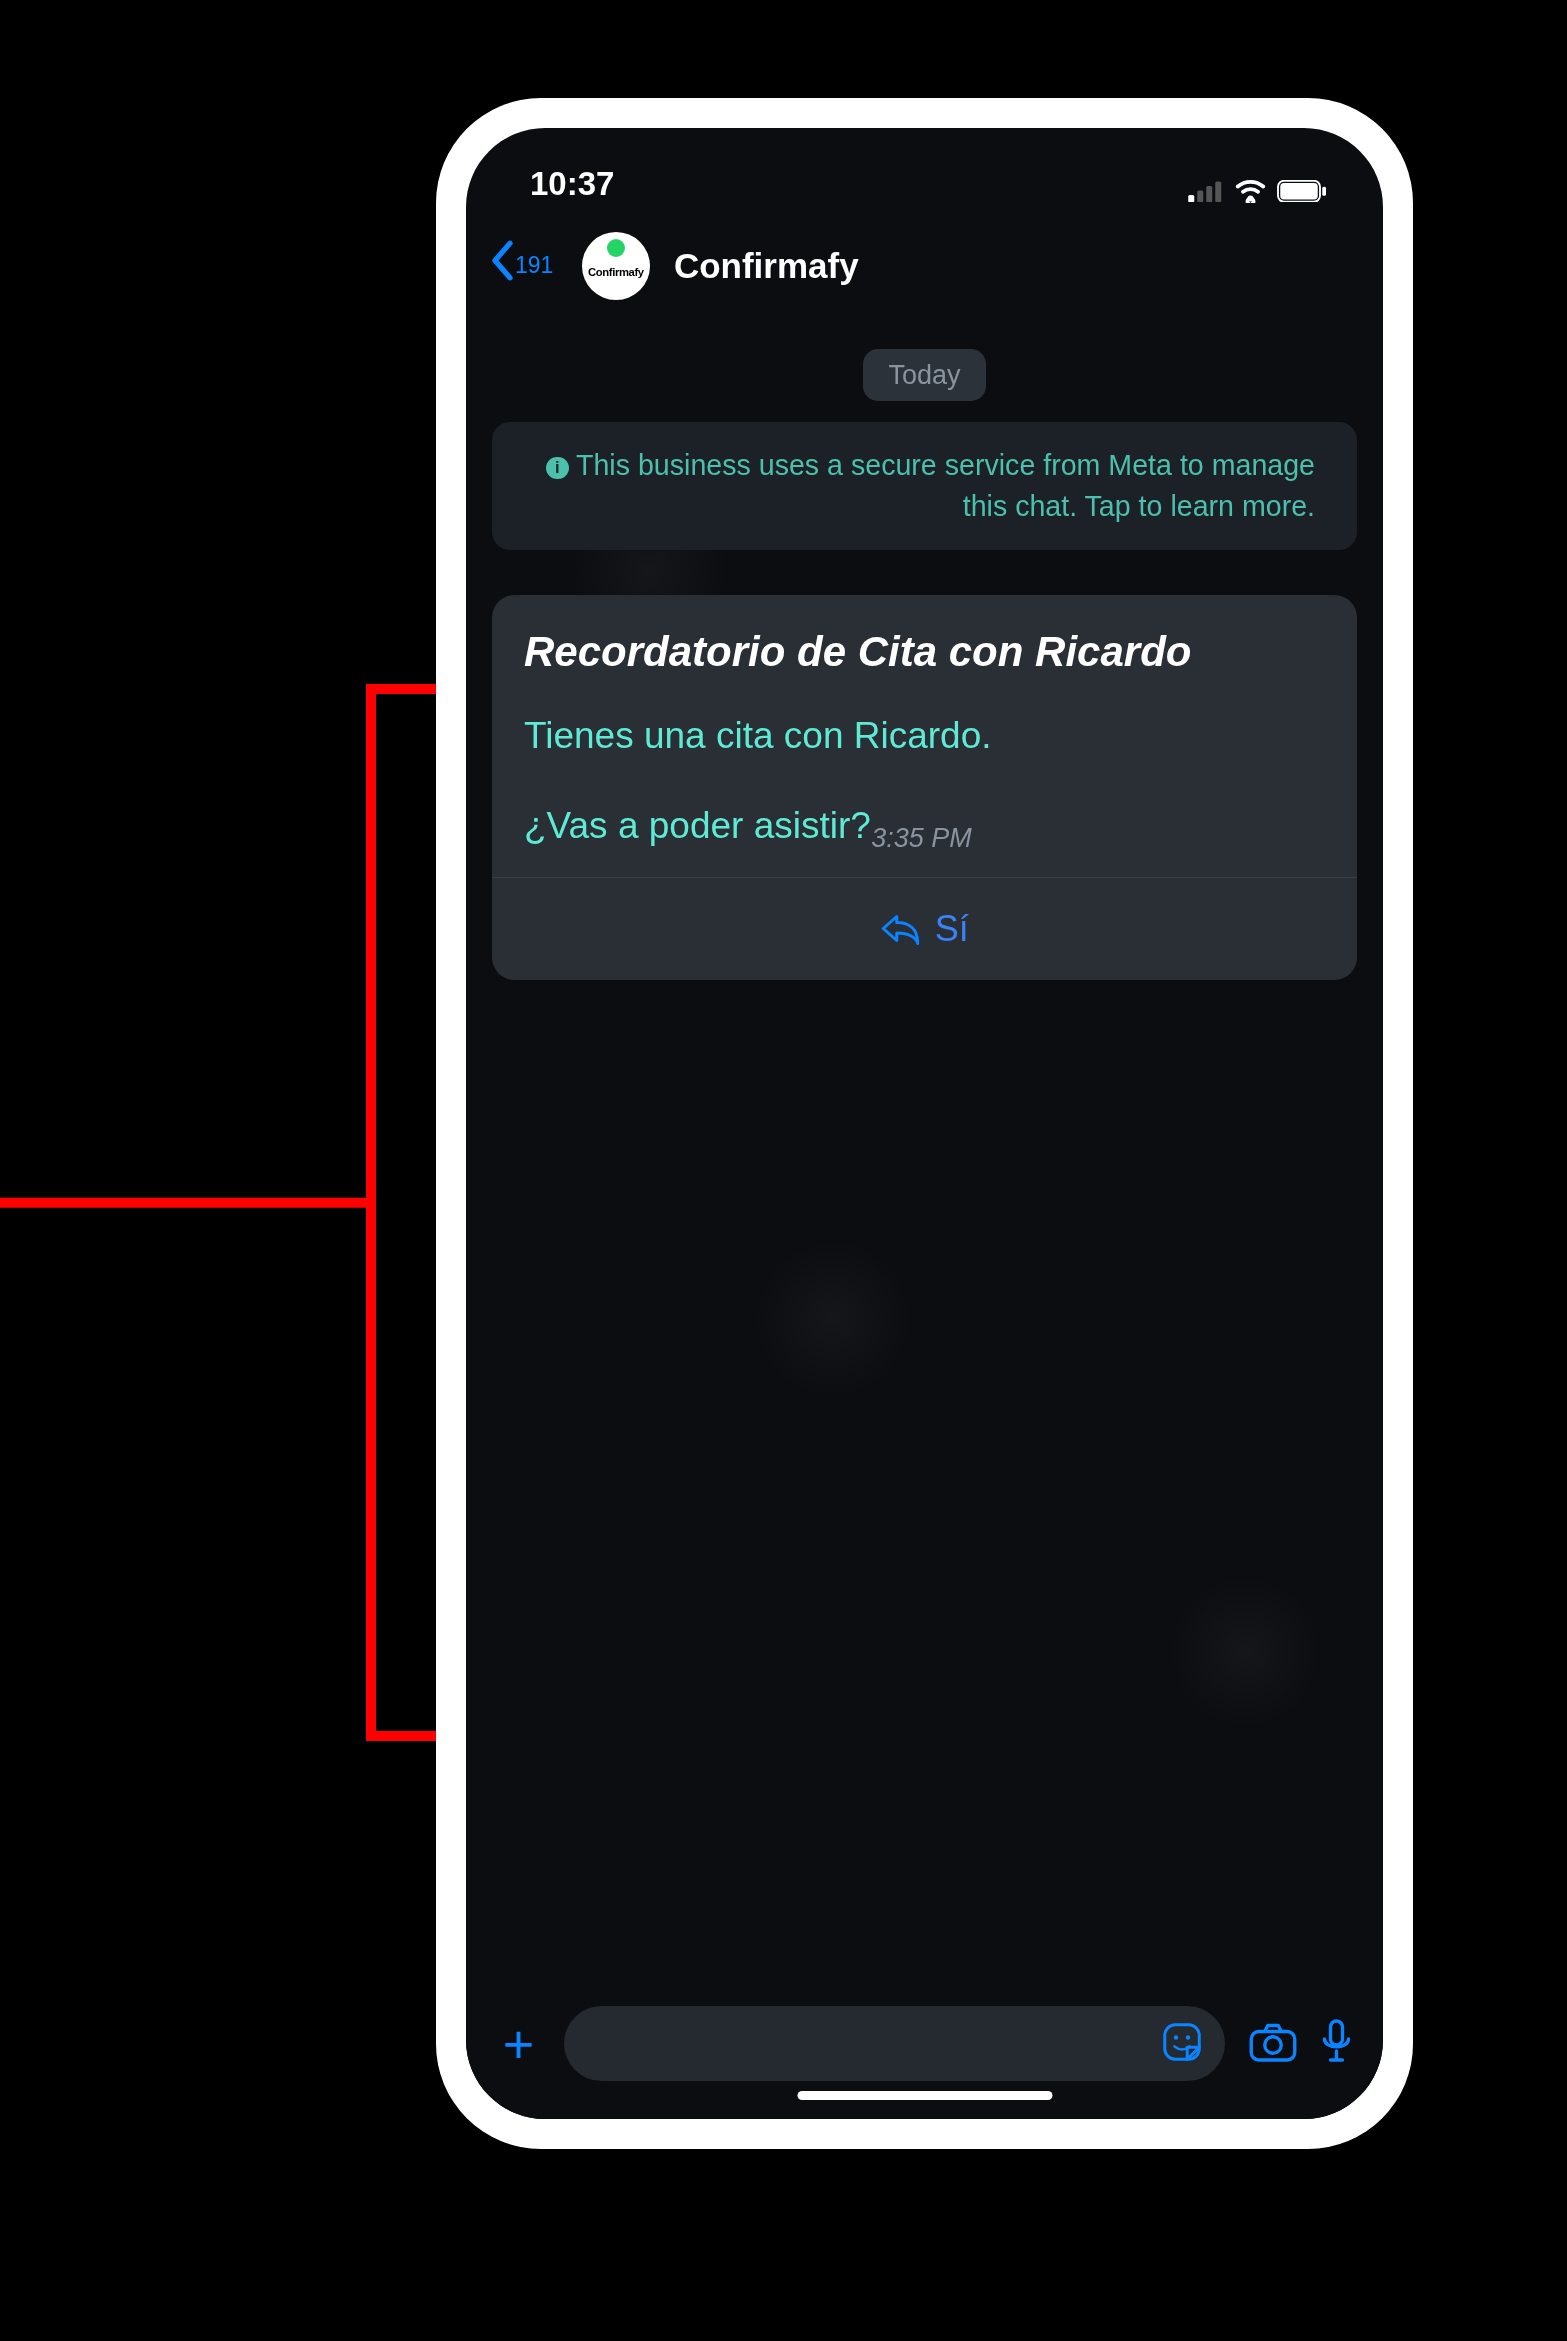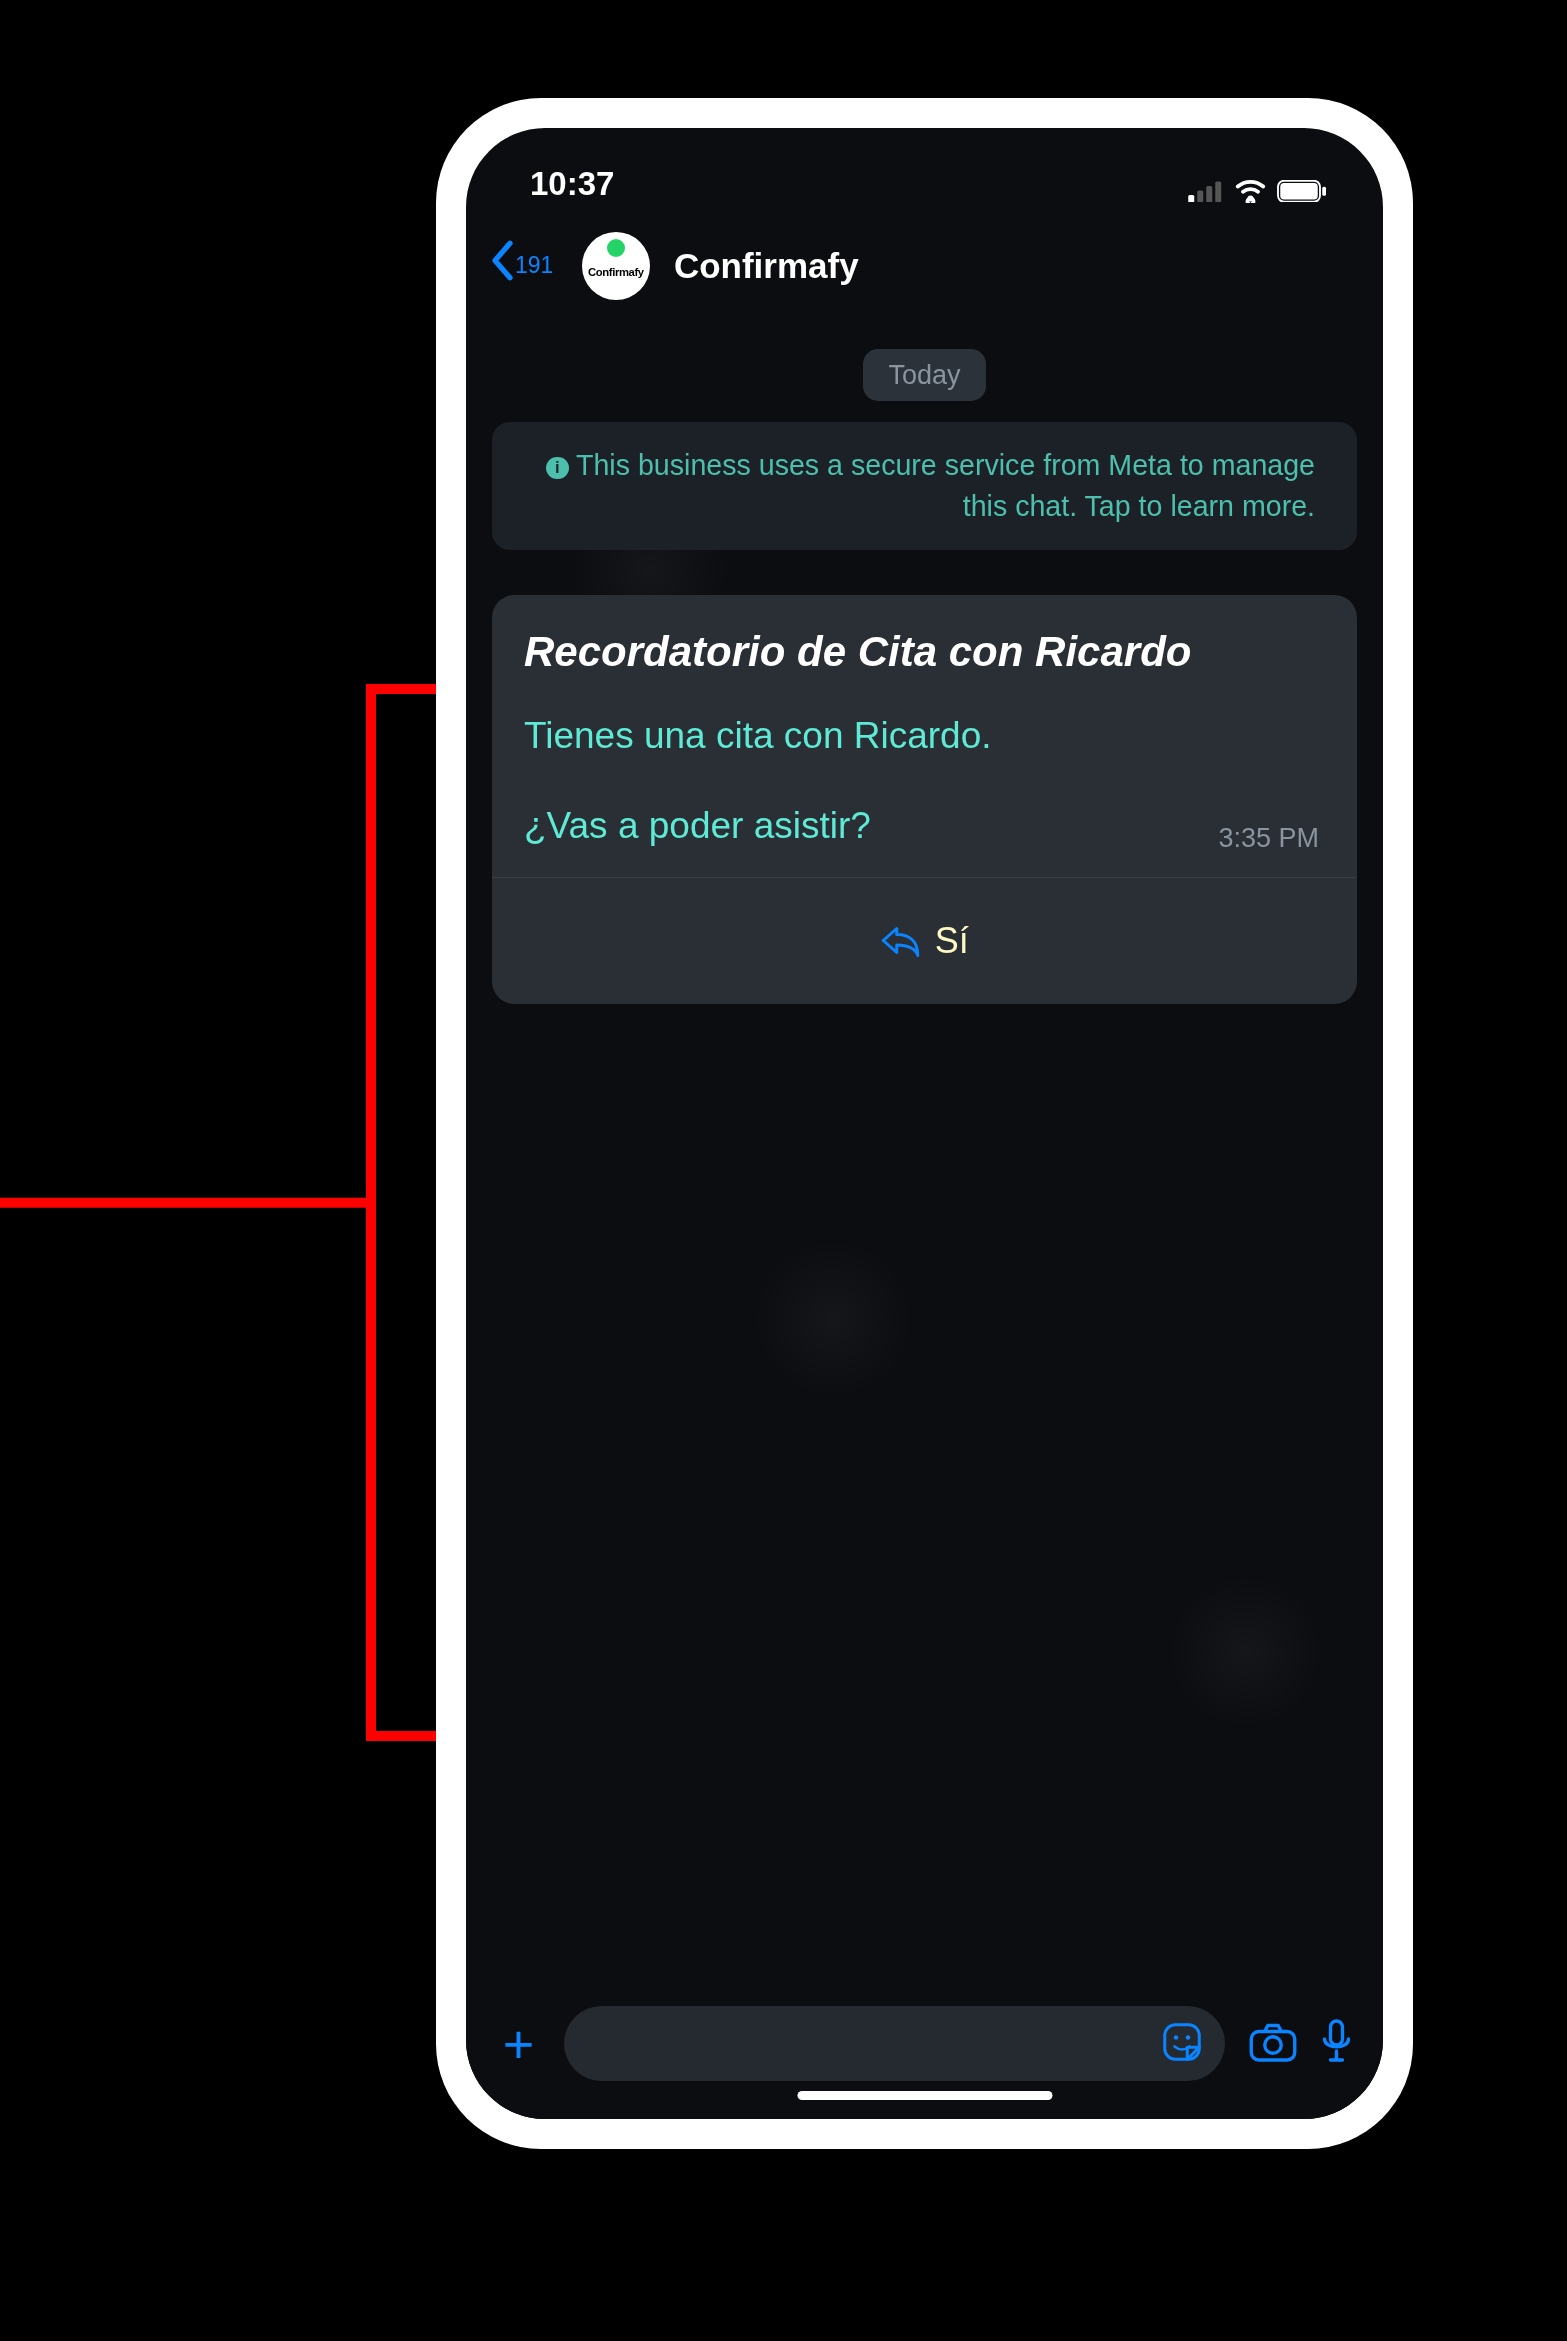--- a/index.html
+++ b/index.html
@@ -196,35 +196,36 @@
     .message-body {
       color: #5eead4;
       font-size: 37px;
       line-height: 1.4;
     }
     .message-body p { margin-bottom: 38px; }
     .message-body p:last-child { margin-bottom: 0; margin-top: 19px; }
     .underlined { text-decoration: underline; text-underline-offset: 4.5px; }
     .message-footer {
       display: flex;
-      justify-content: flex-end;
+      justify-content: center;
       padding-right: 6px;
       margin-top: -28.6px;
+      font-style: italic;
     }
     .message-time {
       color: #8a949e;
       font-size: 27px;
     }
     .reply-button {
       display: flex;
       align-items: center;
       justify-content: center;
       gap: 13.5px;
-      padding: 42px;
-      color: #fef9c3;
+      padding: 30px;
+      color: #3b82f6;
       font-size: 36px;
       border-top: 0.8px solid rgba(255,255,255,0.08);
       cursor: pointer;
     }
     .reply-arrow-icon { display: flex; }
     .input-bar {
       display: flex;
       align-items: center;
       padding: 22.5px 30px 38px 30px;
       gap: 22.5px;

